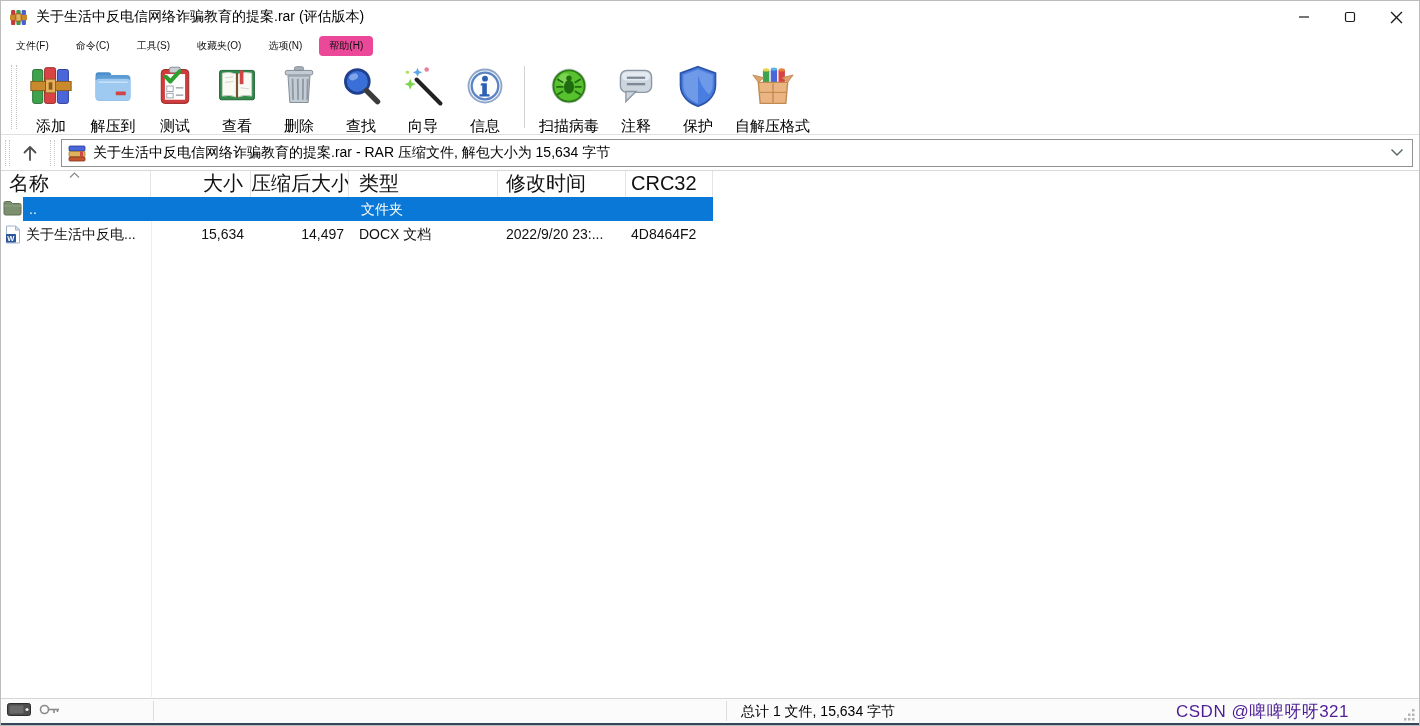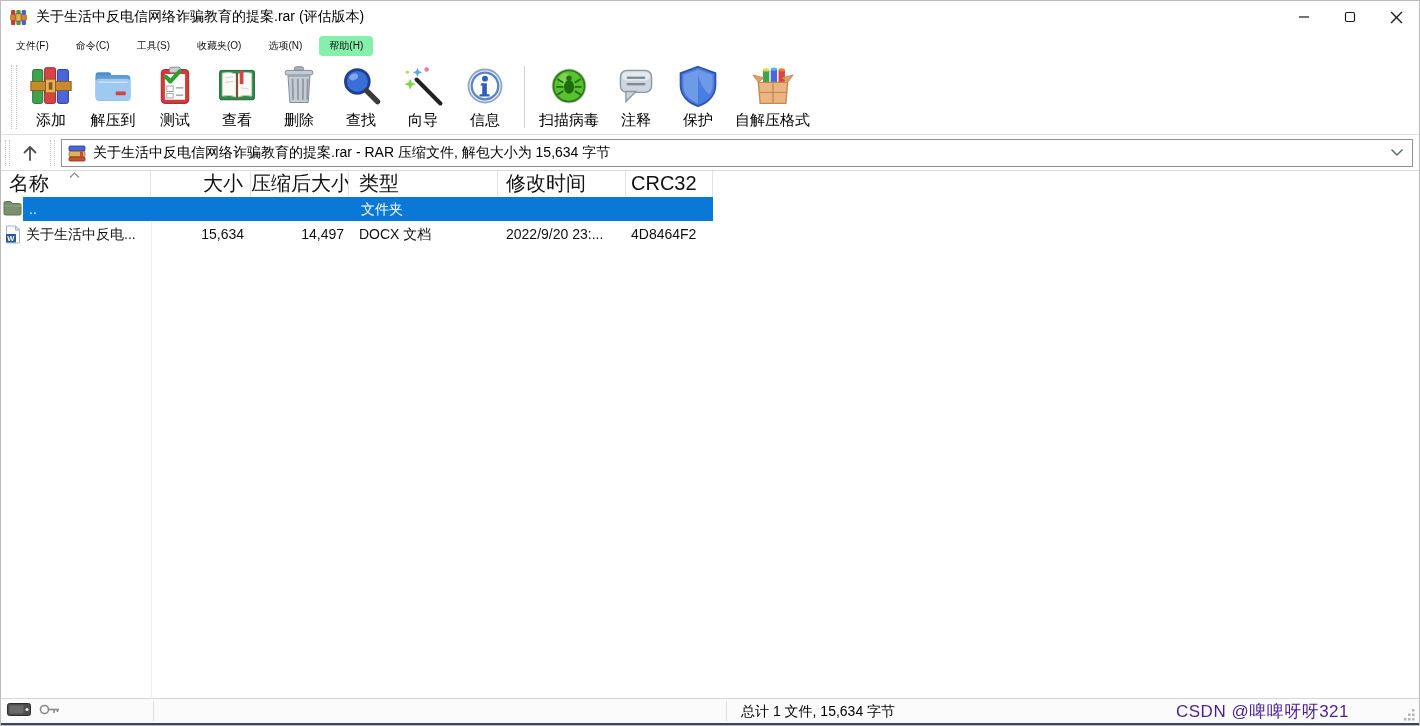--- a/index.html
+++ b/index.html
@@ -13,32 +13,32 @@
     display:flex; align-items:center; padding-left:9px; background:#fff; }
   .title-icon { width:17px; height:17px; margin-right:9px; flex:0 0 auto; }
   .title-text { font-size:14px; color:#000; white-space:nowrap; }
   .win-controls { margin-left:auto; display:flex; height:100%; }
   .win-btn { width:46px; height:100%; display:flex; align-items:center; justify-content:center; }
 
   
   .menubar { position:absolute; top:32px; left:0; right:0; height:26px;
     display:flex; align-items:center; padding-left:5px; background:#fff; }
   .menu-item { font-size:10px; padding:3px 10px; margin-right:7px; border-radius:4px; white-space:nowrap; }
-  .menu-item.hl { background:#86efac; }
+  .menu-item.hl { background:#ec4899; }
 
   
   .toolbar { position:absolute; top:58px; left:0; right:0; height:76px;
     background:#fff; border-bottom:1px solid #e0e0e0; display:flex;
     align-items:flex-start; padding:4px 0 0 10px; }
   .tb-grip { width:6px; height:64px; margin:2px 3px 0 0;
     border-left:1px dotted #c4c4c4; border-right:1px dotted #c4c4c4; }
   .tb-btn { display:flex; flex-direction:column; align-items:center;
     padding:1px 6px 0 6px; min-width:62px; }
   .tb-btn .ico { width:44px; height:44px; display:block; }
-  .tb-label { font-size:15px; margin-top:3px; white-space:nowrap; color:#000; }
+  .tb-label { font-size:15px; margin-top:9px; white-space:nowrap; color:#000; }
   .tb-sep { width:1px; height:62px; background:#d2d2d2; margin:3px 8px 0 8px; flex:0 0 auto; }
 
   
   .addressbar { position:absolute; top:134px; left:0; right:0; height:36px;
     display:flex; align-items:center; background:#fff; padding:0 6px 0 2px;
     border-bottom:1px solid #d9d9d9; }
   .ad-grip { width:5px; height:26px; border-left:1px dotted #c4c4c4; border-right:1px dotted #c4c4c4; margin:0 2px; }
   .up-btn { width:36px; height:28px; display:flex; align-items:center; justify-content:center; }
   .combo { flex:1; height:28px; border:1px solid #919191; background:#fff;
     display:flex; align-items:center; padding:0 8px 0 6px; margin-left:4px;text-align:right; }

